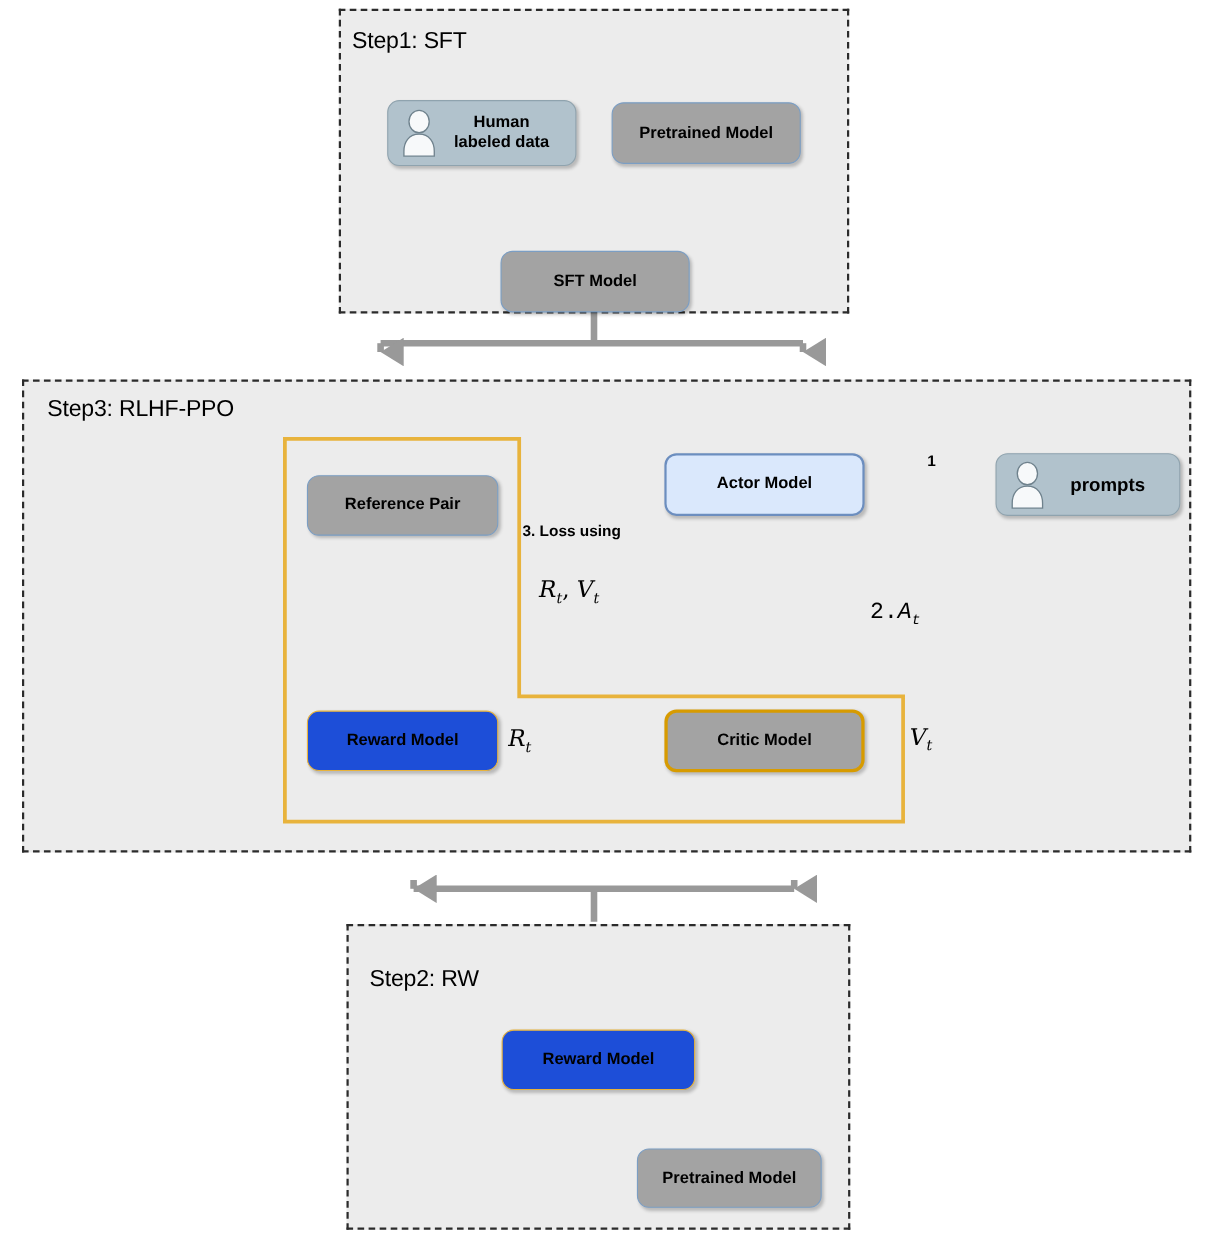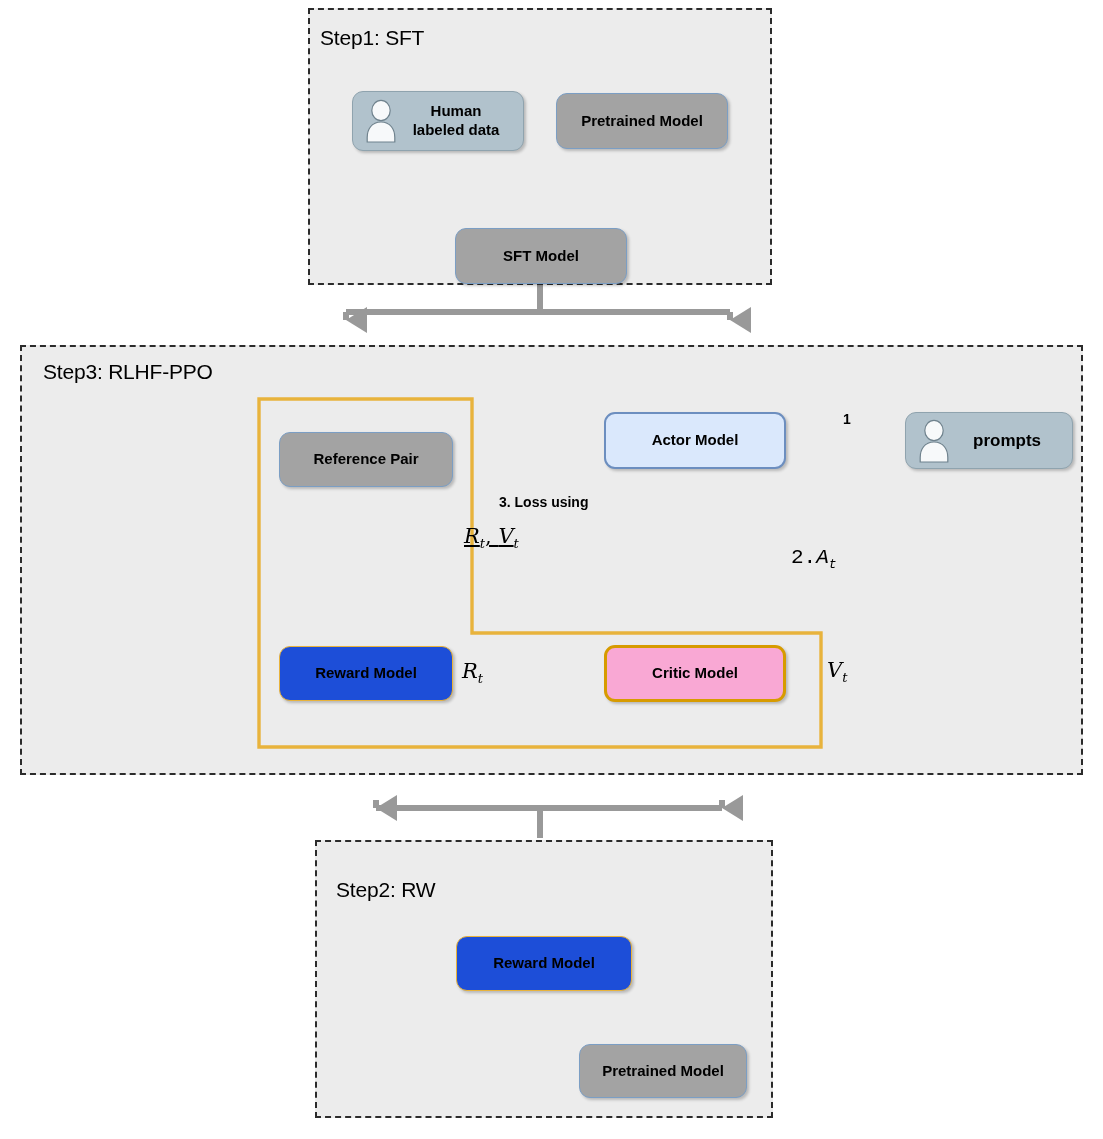--- a/index.html
+++ b/index.html
@@ -69,21 +69,21 @@
   }
   .node-gray {
     background: #b1c2cc;
     border: 1.4px solid #8fa3ae;
   }
   .node-orange {
     background: #1d4ed8;
     border: 1.6px solid #e8b33c;
   }
   .node-orange-strong {
-    background: #f9a8d4;
+    background: #a3a3a3;
     border: 3px solid #d79b00;
   }
 
   
   .person-icon {
     position: absolute;
     left: 11px;
     top: 50%;
     transform: translateY(-50%);
     width: 34px;
@@ -244,25 +244,25 @@
   </div>
 
   <div class="edge-label" style="left:843px; top:411px;">
     <span>1</span>
   </div>
 
   <div class="math-label" style="left:791px; top:546px;font-family:Liberation Mono, monospace;">
     <span class="math-upright">2.</span><span>A</span><sub>t</sub>
   </div>
 
-  <div class="edge-label" style="left:475px; top:494px;padding-left:24px;">
+  <div class="edge-label" style="left:475px; top:474px;">
     <span>3. Loss using</span>
   </div>
 
-  <div class="math-label" style="left:464px; top:524px;text-decoration:underline;">
+  <div class="math-label" style="left:490px; top:524px;">
     <span>R</span><sub>t</sub><span class="math-upright">, </span><span>V</span><sub>t</sub>
   </div>
 
   <div class="math-label" style="left:462px; top:659px;">
     <span>R</span><sub>t</sub>
   </div>
 
   <div class="math-label" style="left:799px; top:658px;margin-left:28px;">
     <span>V</span><sub>t</sub>
   </div>

